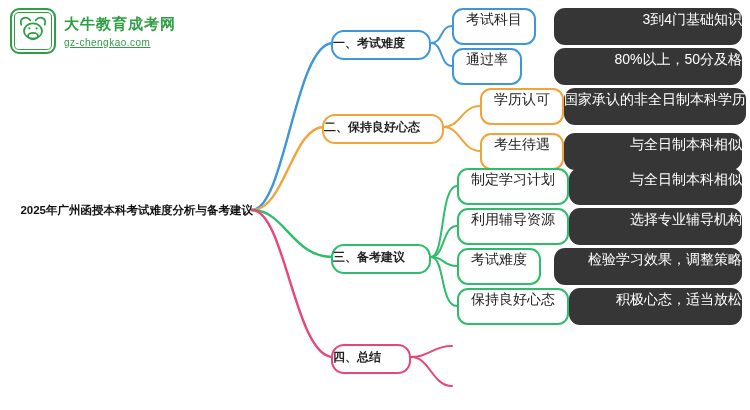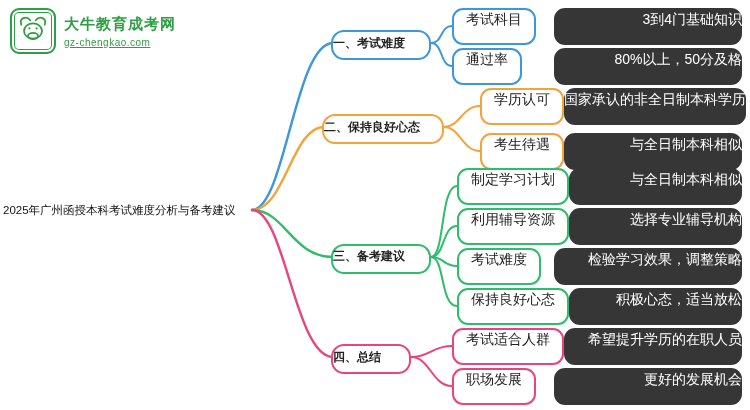--- a/index.html
+++ b/index.html
@@ -9,28 +9,28 @@
 
   .links { position:absolute; left:0; top:0; width:750px; height:410px; }
   .links path { fill:none; stroke-width:2; stroke-linecap:round; }
   .links path.main { stroke-width:2.4; }
   .links .blue   { stroke:var(--c-blue); }
   .links .orange { stroke:var(--c-orange); }
   .links .green  { stroke:var(--c-green); }
   .links .pink   { stroke:var(--c-pink); }
 
   .root-title { position:absolute; left:3px; top:202px; width:250px; font-size:11.5px;
-                font-weight:400; color:#111; text-align:left; line-height:16px; }
+                font-weight:700; color:#111; text-align:right; line-height:16px; }
 
   .branch { position:absolute; height:30px; line-height:22px; border:2px solid; border-radius:13px;
             background:#fff; text-align:left; font-size:12px; font-weight:600; color:#222;
             white-space:nowrap; }
   .branch.blue   { border-color:var(--c-blue); }
   .branch.orange { border-color:var(--c-orange); }
-  .branch.green  { border-color:var(--c-green);font-family:Liberation Mono, monospace; }
+  .branch.green  { border-color:var(--c-green); }
   .branch.pink   { border-color:var(--c-pink); }
 
   .row { position:absolute; right:8px; height:22px; display:flex;
          justify-content:space-between; align-items:center; }
   .row.blue   { --c:var(--c-blue); }
   .row.orange { --c:var(--c-orange); }
   .row.green  { --c:var(--c-green); }
   .row.pink   { --c:var(--c-pink); }
   .pill { height:37px; border-radius:11px; font-size:14px; white-space:nowrap; }
   .pill.label { line-height:18px; border:2px solid var(--c); background:#fff; padding:0 12px; color:#222; }
@@ -122,22 +122,14 @@
   </div>
   <div class="row green" style="top:255px;left:457px">
     <span class="pill label">考试难度</span>
     <span class="pill value">检验学习效果，调整策略</span>
   </div>
   <div class="row green" style="top:295px;left:457px">
     <span class="pill label">保持良好心态</span>
     <span class="pill value">积极心态，适当放松</span>
   </div>
 
-  <div class="row pink" style="top:335px;left:452px">
-    <span class="pill label">考试适合人群</span>
-    <span class="pill value">希望提升学历的在职人员</span>
-  </div>
-  <div class="row pink" style="top:375px;left:452px">
-    <span class="pill label">职场发展</span>
-    <span class="pill value">更好的发展机会</span>
-  </div>
 
 </div>
 
 </body></html>

